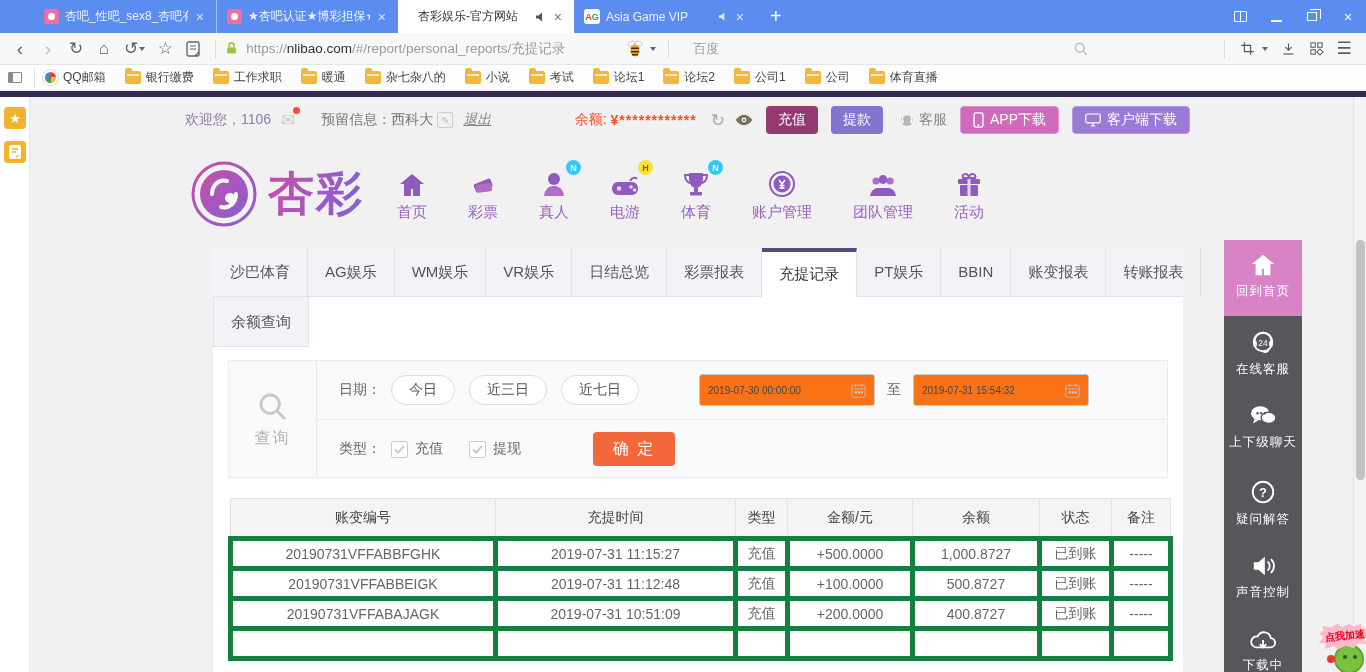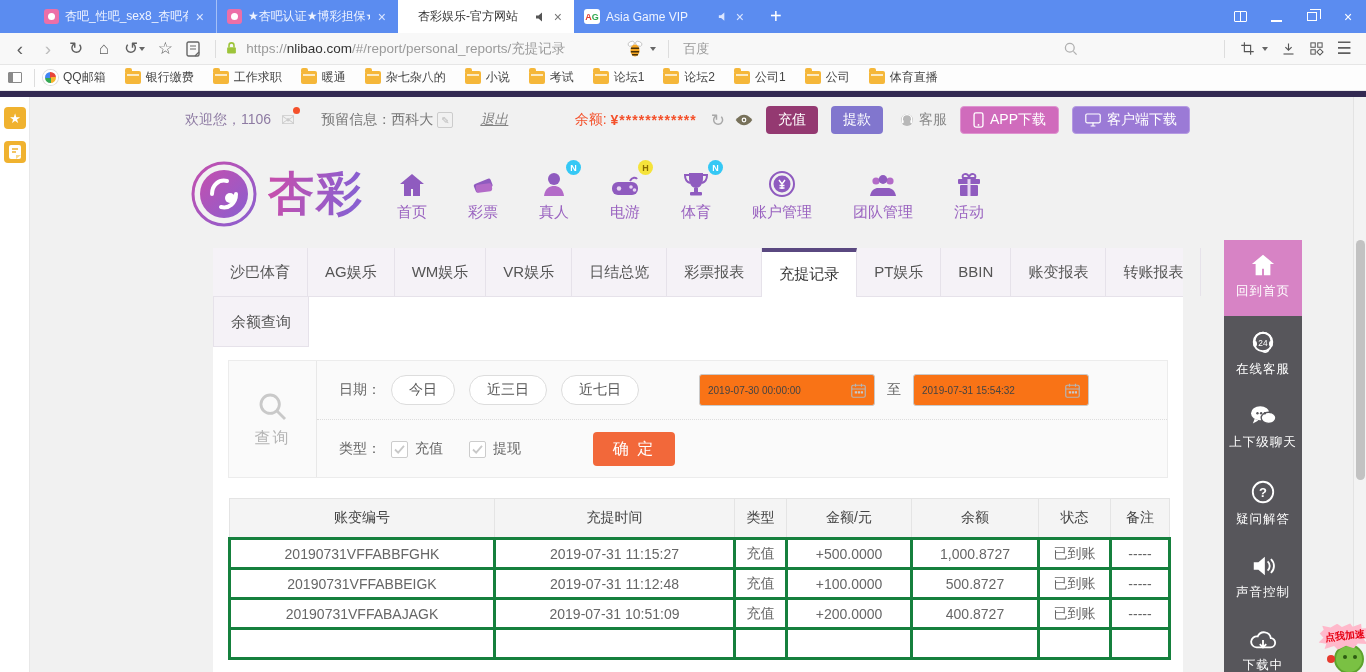--- a/index.html
+++ b/index.html
@@ -27,21 +27,21 @@
 .ic-max:before{content:"";position:absolute;left:2px;top:-4px;width:10px;height:9px;border:1.5px solid #fff;border-bottom:none;border-left:none}
 
 .toolbar{position:absolute;top:33px;left:0;width:1366px;height:32px;background:#f8f8f8;border-bottom:1px solid #e6e6e6;display:flex;align-items:center;font-size:13px;color:#555}
 .tbi{width:28px;text-align:center;font-size:17px;color:#5f5f5f;cursor:pointer;flex:none}
 .tbi.dis{color:#bdbdbd}
 .dcaret{width:0;height:0;border-left:3.5px solid transparent;border-right:3.5px solid transparent;border-top:4px solid #666;display:inline-block;margin-left:1px;cursor:pointer}
 .vdiv{width:1px;height:18px;background:#ddd;margin:0 8px;flex:none}
 .urltext{font-size:13.5px;white-space:nowrap;overflow:hidden}
 .urltext .pfx,.urltext .pth{color:#9a9a9a}
 .urltext .dom{color:#333}
-.searchwrap{display:flex;align-items:center;flex:1;margin-left:6px}
+.searchwrap{display:flex;align-items:center;flex:1;margin-left:16px}
 .search-in{border:none;outline:none;background:transparent;font-size:13px;color:#333;width:380px;font-family:inherit}
 .search-in::placeholder{color:#9a9a9a}
 
 .bookmarks{position:absolute;top:65px;left:0;width:1366px;height:26px;background:#fdfdfd;border-bottom:1px solid #ececec;display:flex;align-items:center;font-size:12px;color:#444;padding-left:8px}
 .bm{display:flex;align-items:center;gap:5px;margin-right:19px;cursor:pointer;white-space:nowrap}
 .qq-ic{width:15px;height:15px;border-radius:50%;background:conic-gradient(#e8443a 0 25%,#f5b52e 25% 50%,#34a853 50% 75%,#4285f4 75% 100%);border:2px solid #fff;box-shadow:0 0 0 1px #ddd;flex:none}
 .folder{width:16px;height:13px;background:#f5b73a;border-radius:2px;position:relative;flex:none}
 .folder:before{content:"";position:absolute;top:-3px;left:0;width:7px;height:4px;background:#f5b73a;border-radius:2px 2px 0 0}
 .folder:after{content:"";position:absolute;left:2px;top:3px;right:2px;height:2px;background:#fff;opacity:.7}
 .bm-panel{width:14px;height:11px;border:1.5px solid #8a8a8a;border-radius:1px;position:relative;margin-right:4px;cursor:pointer}
@@ -52,21 +52,21 @@
 
 .leftstrip{position:absolute;top:97px;left:0;width:30px;height:575px;background:#fff;border-right:1px solid #e8e8e8}
 .ls-btn{position:absolute;left:4px;width:22px;height:22px;border-radius:4px;background:#f0b22f;color:#fff;display:flex;align-items:center;justify-content:center;font-size:13px;cursor:pointer}
 
 .userbar{position:absolute;top:104px;left:185px;width:1005px;height:32px;display:flex;align-items:center;font-size:14px}
 .welcome{color:#8e7ba3}
 .mail{position:relative;margin:0 26px 0 10px;color:#ccc;font-size:17px;cursor:pointer}
 .mail .dot{position:absolute;top:-3px;right:-5px;width:7px;height:7px;border-radius:50%;background:#f4502a}
 .reserved{color:#777}
 .editbox{display:inline-flex;width:16px;height:16px;border:1px solid #ccc;border-radius:2px;color:#bbb;font-size:10px;align-items:center;justify-content:center;margin-left:4px;cursor:pointer;vertical-align:-2px}
-.logout{font-style:italic;text-decoration:underline;color:#808080;margin-left:27px;cursor:pointer}
+.logout{font-style:italic;text-decoration:underline;color:#808080;margin-left:10px;cursor:pointer}
 .ub-right{margin-left:auto;display:flex;align-items:center}
 .bal-label{color:#f4502a;font-weight:normal}
 .bal-val{color:#f4502a;font-weight:bold;letter-spacing:1px;margin-left:4px}
 .refresh{color:#a8a8a8;font-size:17px;margin-left:14px;cursor:pointer}
 .eye{margin-left:10px;cursor:pointer;display:flex}
 .ub-btn{height:28px;border:none;border-radius:4px;color:#fff;font-size:14px;margin-left:13px;cursor:pointer;display:inline-flex;align-items:center;justify-content:center;gap:6px;font-family:inherit;padding:0 12px}
 .btn-recharge{background:#943971}
 .btn-withdraw{background:#8176ce}
 .svc{display:flex;align-items:center;gap:4px;color:#888;margin-left:16px;cursor:pointer}
 .btn-app{background:#d06bbc;border:1px solid #df93d0}
@@ -98,21 +98,21 @@
 .frow.first{border-bottom:1px dotted #ddd;height:59px}
 .pill{height:30px;padding:8px 17px;border:1px solid #ddd;border-radius:16px;background:#fff;color:#555;font-size:14px;display:inline-flex;align-items:center;margin-right:14px;cursor:pointer;font-family:inherit}
 .datebox{width:176px;height:32px;border:1px solid #c9c9c9;border-radius:3px;background:#f97316;display:flex;align-items:center;justify-content:space-between;padding:0 8px;color:#444;font-size:10px;cursor:pointer;white-space:nowrap}
 .tolbl{margin:0 12px;color:#666}
 .chk{display:inline-flex;align-items:center;margin-right:26px;cursor:pointer}
 .chkbox{width:17px;height:17px;border:1px solid #ccc;border-radius:2px;background:#fff;display:flex;align-items:center;justify-content:center;margin-right:7px}
 .submitbtn{margin-left:46px;width:82px;height:34px;background:#f2683a;border:none;border-radius:4px;color:#fff;font-size:16px;cursor:pointer;font-family:inherit;letter-spacing:2px}
 
 .rpt{width:940px;margin:20px 15px 0;border-collapse:collapse;table-layout:fixed;font-size:14px}
 .rpt th{height:40px;background:#f4f4f4;border:1px solid #e4e4e4;color:#444;font-weight:normal}
-.rpt td{height:30px;border:3px solid #15803d;color:#666;text-align:center}
+.rpt td{height:30px;border:5px solid #15803d;color:#666;text-align:center}
 .amt{color:#cf3333}.ok{color:#4caf50}.dash{color:#999}
 
 .sidebar{position:absolute;top:240px;left:1224px;width:78px;height:432px;background:#57565b}
 .side-item{height:75px;display:flex;flex-direction:column;align-items:center;padding-top:13px;cursor:pointer;color:#fff}
 .side-item.pink{background:#d783c5;height:76px}
 .side-label{font-size:12.5px;margin-top:6px;letter-spacing:1px;white-space:nowrap}
 .accel{position:absolute;left:1318px;top:623px;width:54px;height:26px;background:#ffb9cb;clip-path:polygon(4% 30%,12% 18%,10% 2%,25% 12%,38% 0%,46% 14%,62% 4%,66% 18%,82% 10%,82% 28%,100% 30%,88% 48%,100% 66%,84% 70%,90% 90%,72% 84%,64% 100%,50% 88%,34% 100%,28% 84%,10% 92%,14% 72%,0% 64%,10% 48%);display:flex;align-items:center;justify-content:center;transform:rotate(-6deg);z-index:5}
 .accel span{font-size:10px;font-weight:bold;color:#e60012}
 .robot{position:absolute;left:1334px;top:644px;width:30px;height:30px;border-radius:50%;background:#7ac143;border:2px solid #5da32c;z-index:4}
 .robot:before{content:"";position:absolute;left:7px;top:9px;width:4px;height:4px;border-radius:50%;background:#2d5b12}

